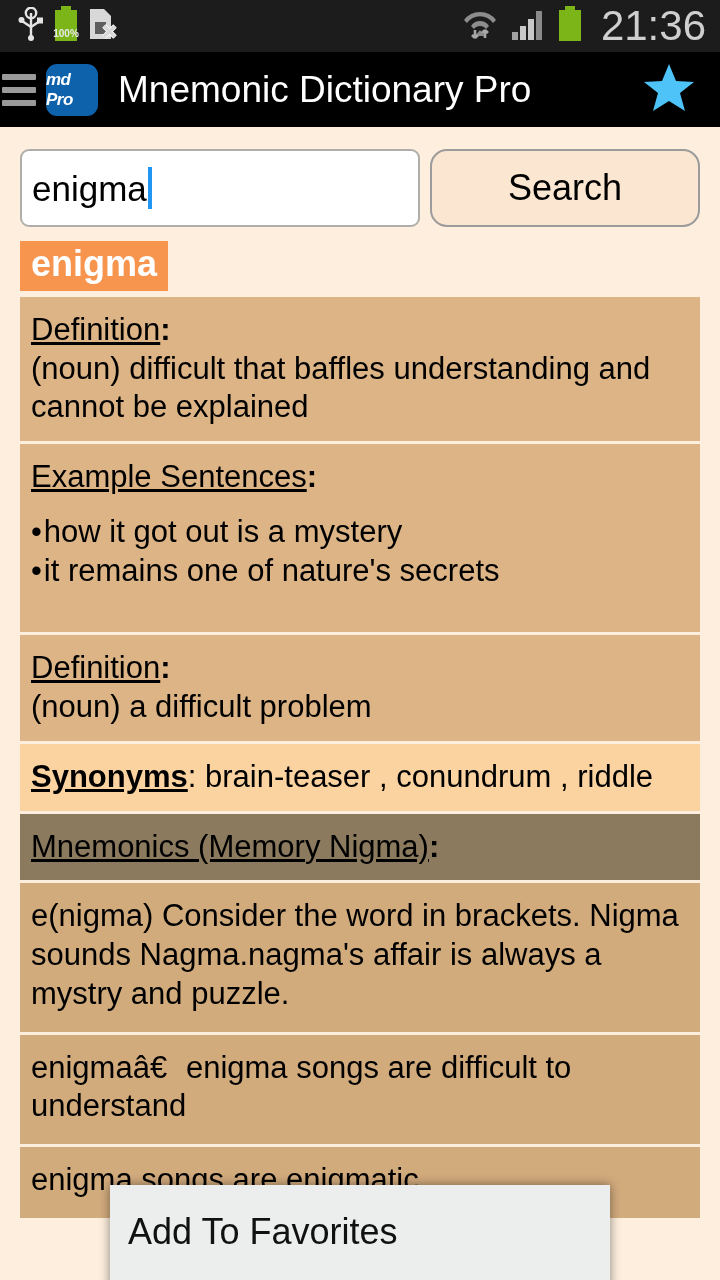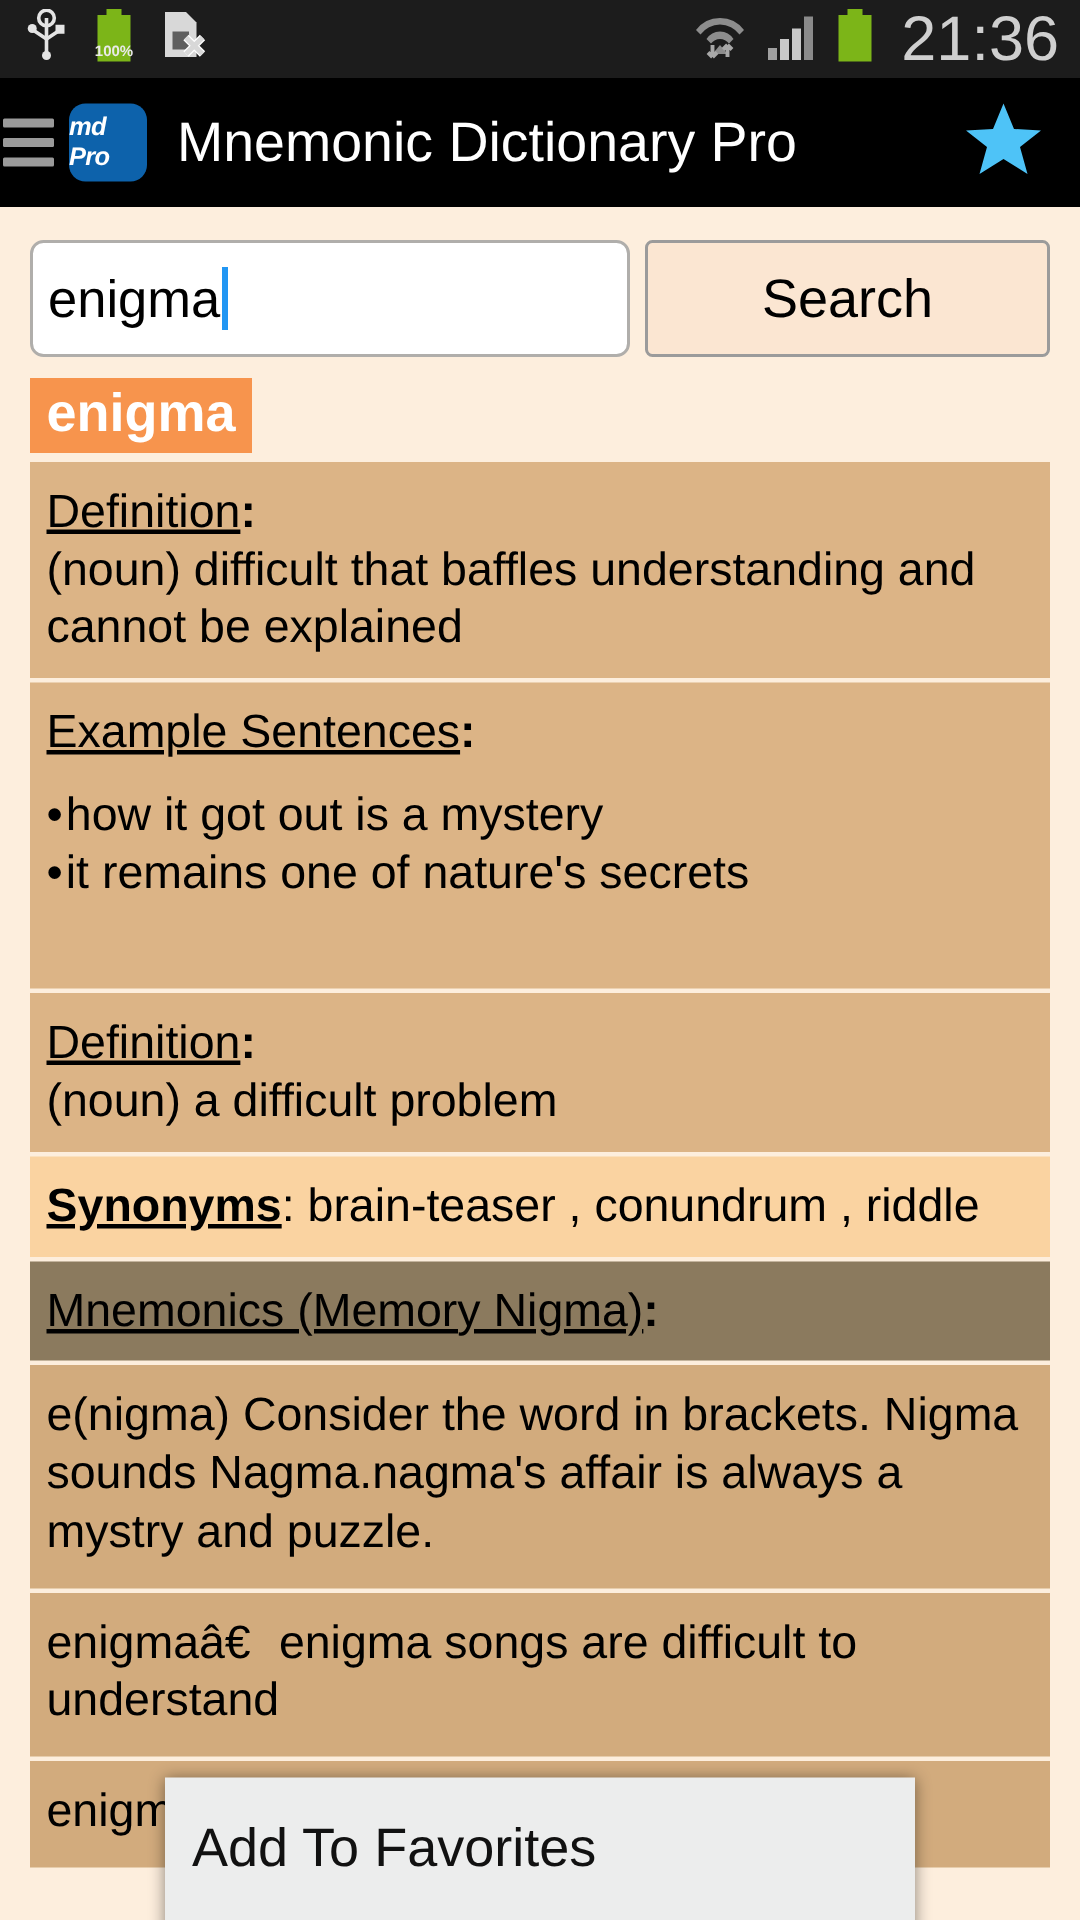--- a/index.html
+++ b/index.html
@@ -22,36 +22,36 @@
 
   
   .statusbar {
     position: relative;
     height: 52px;
     background: #1c1c1c;
     display: flex;
     align-items: center;
     padding: 0 14px 0 18px;
   }
-  .sb-left  { display: flex; gap: 18px; }
+  .sb-left  { display: flex; align-items: center; gap: 8px; }
   .sb-right { display: flex; align-items: center; gap: 12px; margin-left: auto; }
   .sb-icon  { display: block; }
   .sb-clock {
     color: #cfcfcf;
     font-size: 42px;
     letter-spacing: 0px;
     line-height: 1;
     margin-left: 6px;
     font-family: "Liberation Sans", sans-serif;
   }
 
   
   .actionbar {
     position: relative;
-    height: 86px;
+    height: 75px;
     background: #000;
     display: flex;
     align-items: center;
     padding-left: 0px;
   }
   .hamburger {
     width: 34px;
     margin-left: 2px;
     display: flex;
     flex-direction: column;
@@ -122,21 +122,21 @@
     width: 4px;
     height: 42px;
     background: #2196f3;
     margin-left: 1px;
   }
   .search-btn {
     width: 270px;
     height: 78px;
     background: #fbe6d2;
     border: 2px solid #9b9b9b;
-    border-radius: 5px;
+    border-radius: 17px;
     font-size: 36px;
     color: #000;
     font-family: "Liberation Sans", sans-serif;
     cursor: pointer;
     display: flex;
     align-items: center;
     justify-content: center;
   }
 
   .word-badge {
@@ -170,21 +170,21 @@
   .rowhead {
     font-weight: normal;
     text-decoration: underline;
     display: inline;
   }
   .rowlabel-colon { font-weight: bold; }
   .rowbody { display: block; }
   .bullets { margin-top: 16px; }
   .bullets div { white-space: nowrap; }
   .bullets div::before { content: "\2022"; margin-right: 2px; }
-  .example-pad { padding-bottom: 58px; }
+  .example-pad { padding-bottom: 42px; }
   .inline-head { font-weight: bold; text-decoration: underline; }
 
   
   .popup {
     position: absolute;
     left: 110px;
     top: 1185px;
     width: 500px;
     height: 120px;
     background: #eceded;

